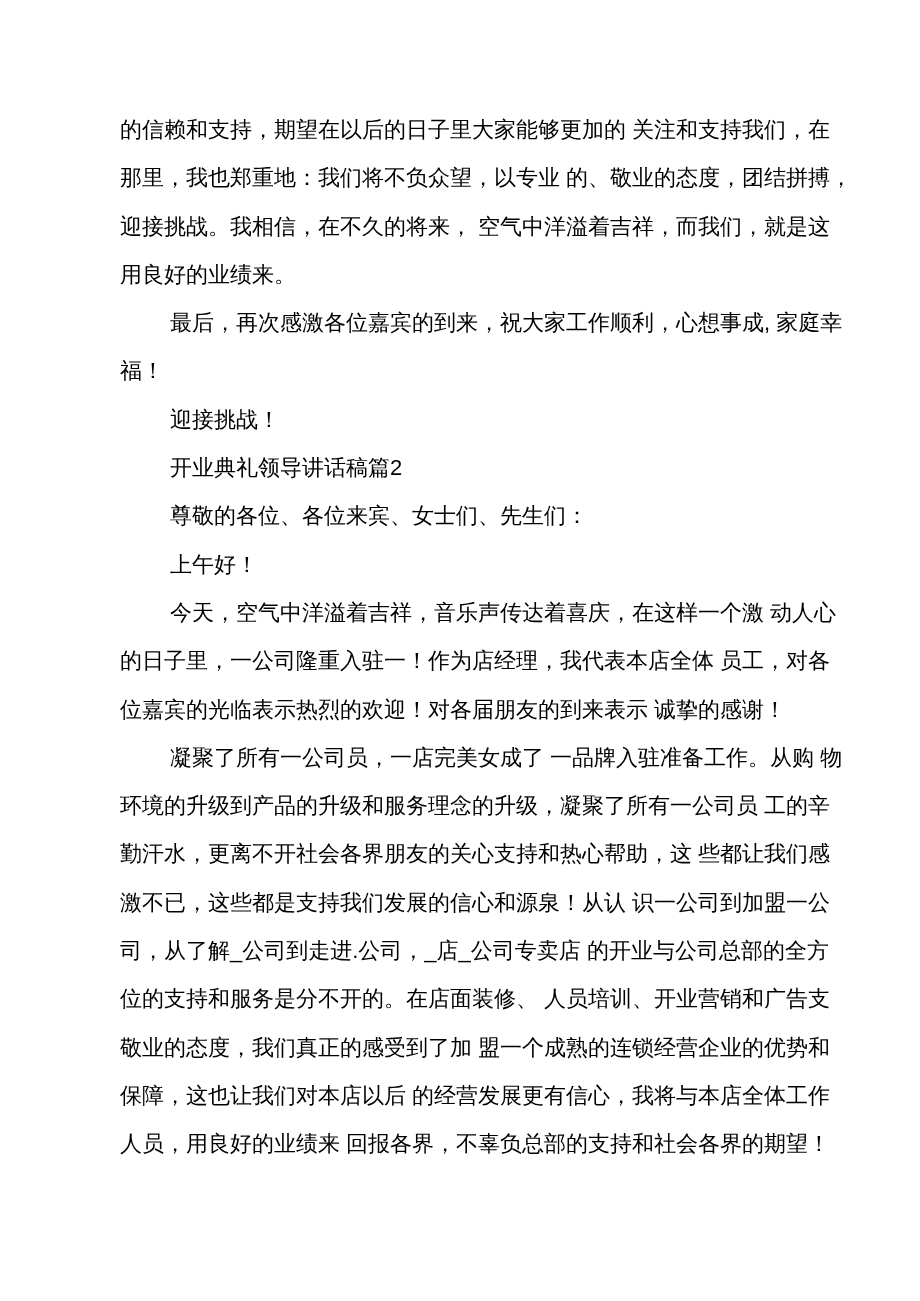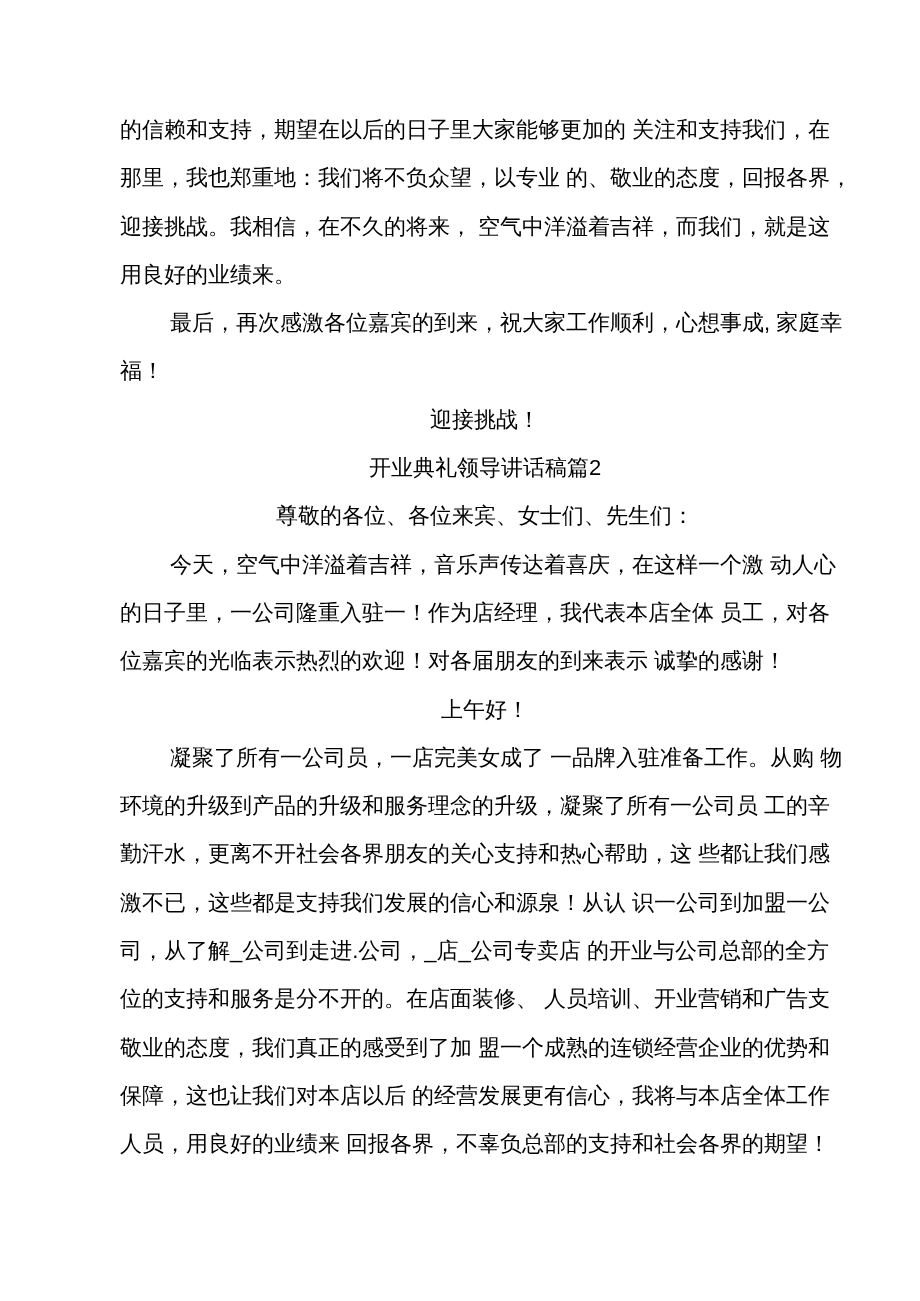--- a/index.html
+++ b/index.html
@@ -31,54 +31,53 @@
   }
   .paragraph {
     margin: 0;
     padding: 0;
   }
   .line {
     white-space: pre;
   }
   .line.indent {
     padding-left: 50px;
-    text-align: center;
   }
 </style>
 </head>
 <body style="background: rgb(255, 255, 255);">
 
 <div class="page">
   <div class="doc-text" style="color: rgb(0, 0, 0);">
       <div class="paragraph">
         <div class="line">的信赖和支持，期望在以后的日子里大家能够更加的 关注和支持我们，在</div>
-        <div class="line">那里，我也郑重地：我们将不负众望，以专业 的、敬业的态度，回报各界，</div>
+        <div class="line">那里，我也郑重地：我们将不负众望，以专业 的、敬业的态度，团结拼搏，</div>
         <div class="line">迎接挑战。我相信，在不久的将来， 空气中洋溢着吉祥，而我们，就是这</div>
         <div class="line">用良好的业绩来。</div>
       </div>
       <div class="paragraph">
         <div class="line indent">最后，再次感激各位嘉宾的到来，祝大家工作顺利，心想事成, 家庭幸</div>
         <div class="line">福！</div>
       </div>
       <div class="paragraph">
         <div class="line indent">迎接挑战！</div>
       </div>
       <div class="paragraph">
         <div class="line indent">开业典礼领导讲话稿篇2</div>
       </div>
       <div class="paragraph">
         <div class="line indent">尊敬的各位、各位来宾、女士们、先生们：</div>
       </div>
       <div class="paragraph">
+        <div class="line indent">上午好！</div>
+      </div>
+      <div class="paragraph">
         <div class="line indent">今天，空气中洋溢着吉祥，音乐声传达着喜庆，在这样一个激 动人心</div>
         <div class="line">的日子里，一公司隆重入驻一！作为店经理，我代表本店全体 员工，对各</div>
         <div class="line">位嘉宾的光临表示热烈的欢迎！对各届朋友的到来表示 诚挚的感谢！</div>
-      </div>
-      <div class="paragraph">
-        <div class="line indent">上午好！</div>
       </div>
       <div class="paragraph">
         <div class="line indent">凝聚了所有一公司员，一店完美女成了 一品牌入驻准备工作。从购 物</div>
         <div class="line">环境的升级到产品的升级和服务理念的升级，凝聚了所有一公司员 工的辛</div>
         <div class="line">勤汗水，更离不开社会各界朋友的关心支持和热心帮助，这 些都让我们感</div>
         <div class="line">激不已，这些都是支持我们发展的信心和源泉！从认 识一公司到加盟一公</div>
         <div class="line">司，从了解_公司到走进.公司，_店_公司专卖店 的开业与公司总部的全方</div>
         <div class="line">位的支持和服务是分不开的。在店面装修、 人员培训、开业营销和广告支</div>
         <div class="line">敬业的态度，我们真正的感受到了加 盟一个成熟的连锁经营企业的优势和</div>
         <div class="line">保障，这也让我们对本店以后 的经营发展更有信心，我将与本店全体工作</div>

